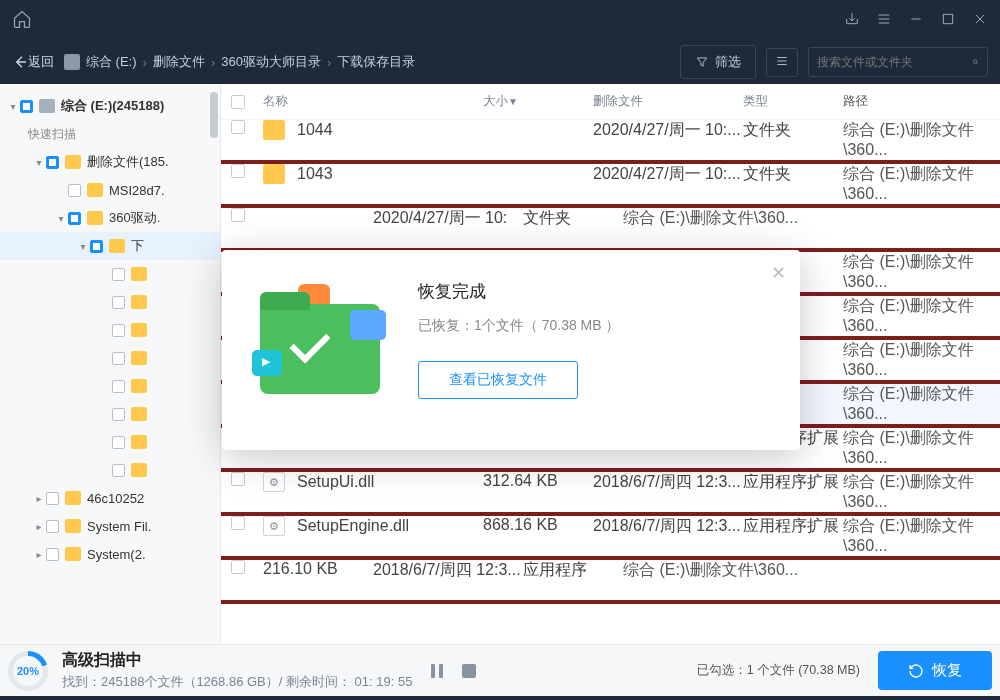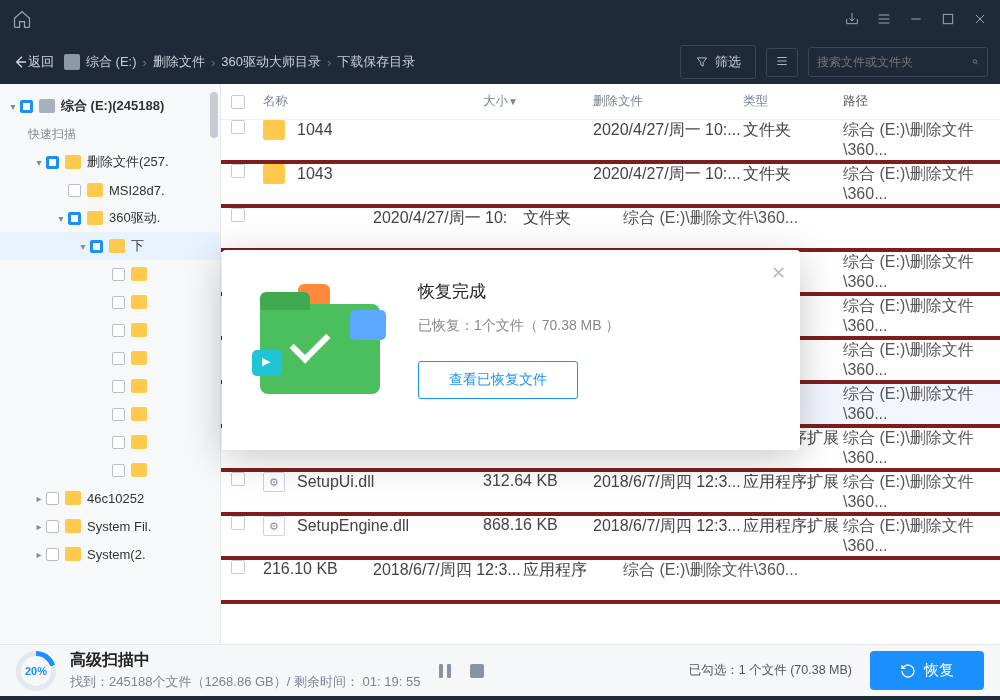--- a/index.html
+++ b/index.html
@@ -60,21 +60,21 @@
 .fl-row.highlight { background: #f2f7ff; }
 .ficon { width: 22px; height: 20px; margin-right: 12px; border-radius: 2px; display: inline-flex; align-items: center; justify-content: center; }
 .ficon.folder { background: #ffc94d; }
 .ficon.dll { border: 1px solid #cfd4dc; background: #fff; }
 .ficon.dll::after { content: "⚙"; font-size: 11px; color: #8a93a1; }
 .ficon.exe { border: 1px solid #cfd4dc; background: #fff; position: relative; }
 .ficon.exe::after { content: ""; position: absolute; inset: 3px; background: linear-gradient(135deg,#3a8bff 50%,#ffb400 50%); }
 .col-path span { color: #555; }
 
 
-.footer { height: 52px; background: #f6f7f9; display: flex; align-items: center; padding: 0 16px; border-top: 1px solid #e6e8ec; gap: 14px; }
+.footer { height: 52px; background: #f6f7f9; display: flex; align-items: center; padding: 0 8px; border-top: 1px solid #e6e8ec; gap: 14px; }
 .prog-ring { width: 40px; height: 40px; border-radius: 50%; background: conic-gradient(#1a90ff 0 72deg, #e3e8ef 72deg 360deg); display: flex; align-items: center; justify-content: center; position: relative; }
 .prog-ring::after { content: ""; position: absolute; inset: 5px; background: #f6f7f9; border-radius: 50%; }
 .prog-ring span { position: relative; z-index: 1; font-size: 11px; color: #1a90ff; font-weight: 600; }
 .scan-info .t { font-size: 16px; font-weight: 600; color: #222; }
 .scan-info .s { font-size: 13px; color: #7b8494; margin-top: 2px; }
 .pause-ic { width: 22px; height: 22px; display: flex; gap: 4px; align-items: center; justify-content: center; }
 .pause-ic::before, .pause-ic::after { content: ""; width: 4px; height: 14px; background: #8a93a1; border-radius: 1px; }
 .stop-ic { width: 14px; height: 14px; background: #8a93a1; border-radius: 2px; }
 .footer-right { margin-left: auto; display: flex; align-items: center; gap: 18px; }
 .sel-info { font-size: 12.5px; color: #555; }
@@ -171,21 +171,21 @@
           <span class="caret">▾</span>
           <span class="cb partial"></span>
           <span class="fic disk"></span>
           <span class="lbl" style="font-weight:600">综合 (E:)(245188)</span>
         </div>
         <div class="tn quick">快速扫描</div>
         <div class="tn" style="padding-left: 32px;">
           <span class="caret">▾</span>
           <span class="cb partial"></span>
           <span class="fic folder"></span>
-          <span class="lbl">删除文件(257.</span>
+          <span class="lbl">删除文件(185.</span>
         </div>
         <div class="tn" style="padding-left: 54px;">
           <span class="caret"></span>
           <span class="cb"></span>
           <span class="fic folder"></span>
           <span class="lbl">MSI28d7.</span>
         </div>
         <div class="tn" style="padding-left: 54px;">
           <span class="caret">▾</span>
           <span class="cb partial"></span>

